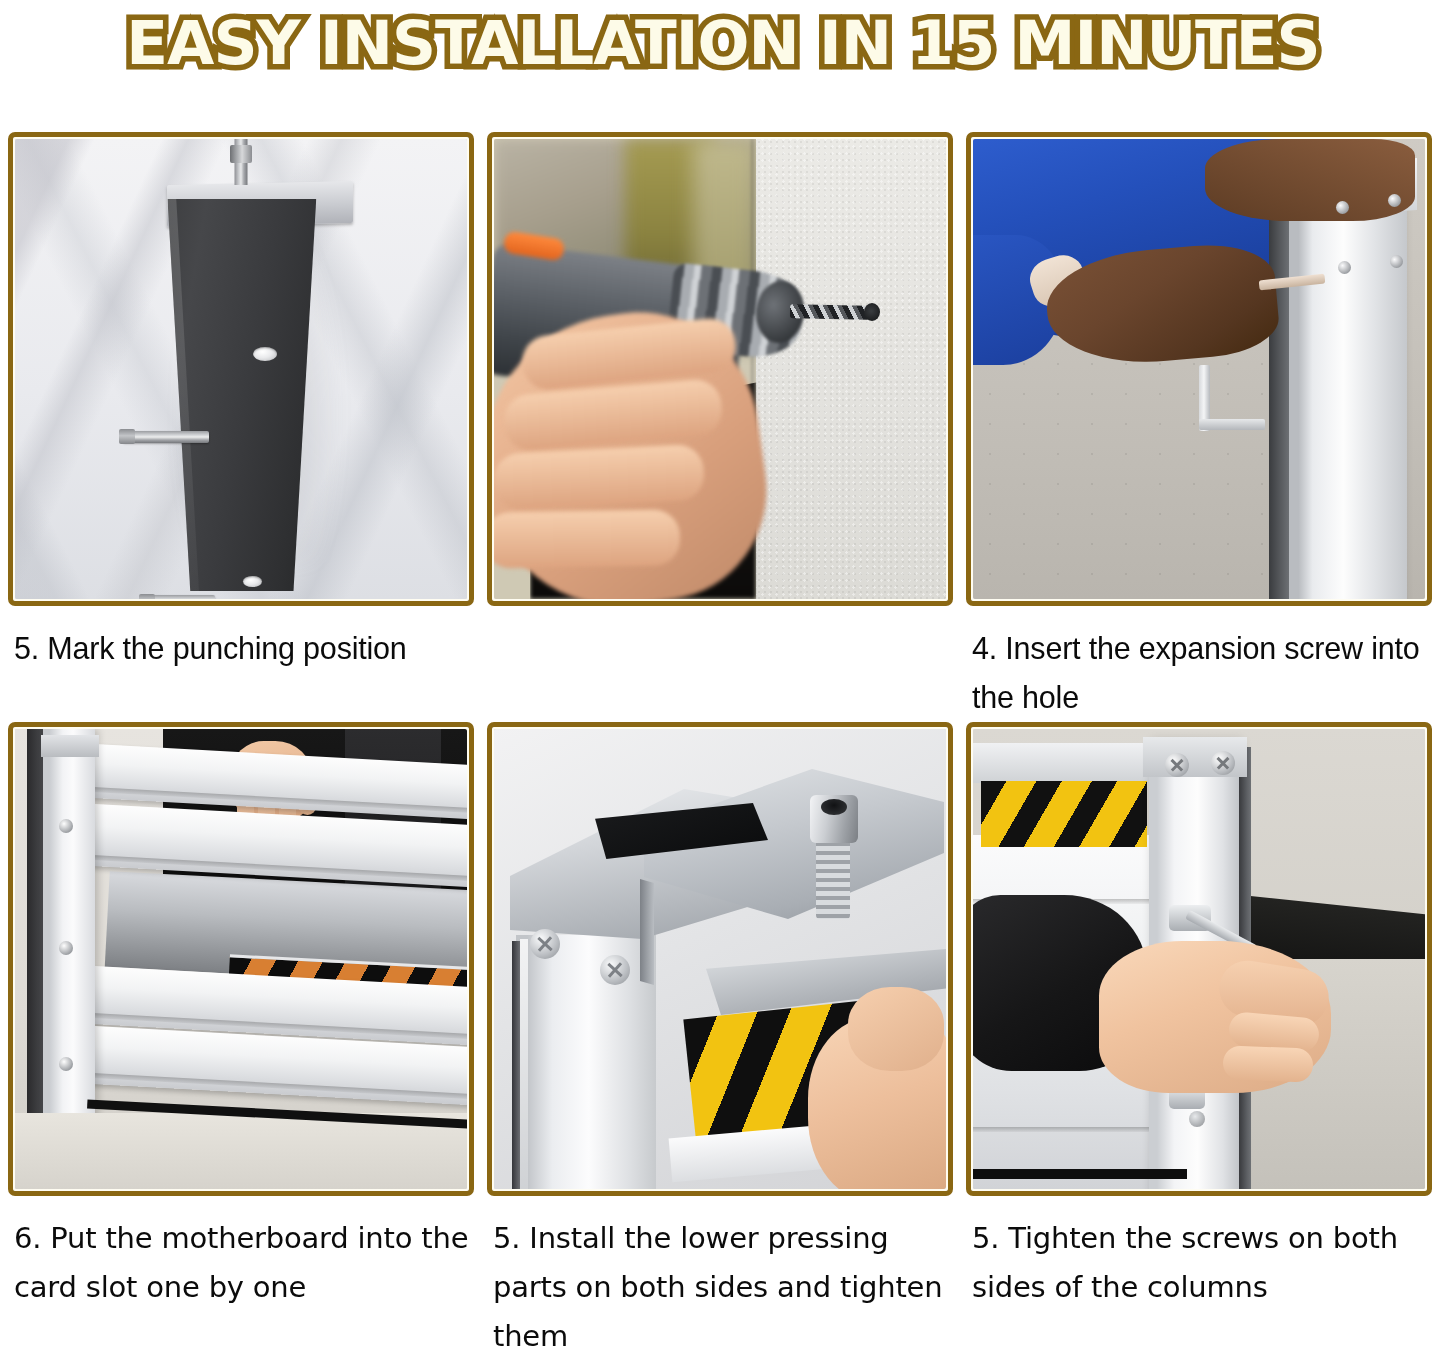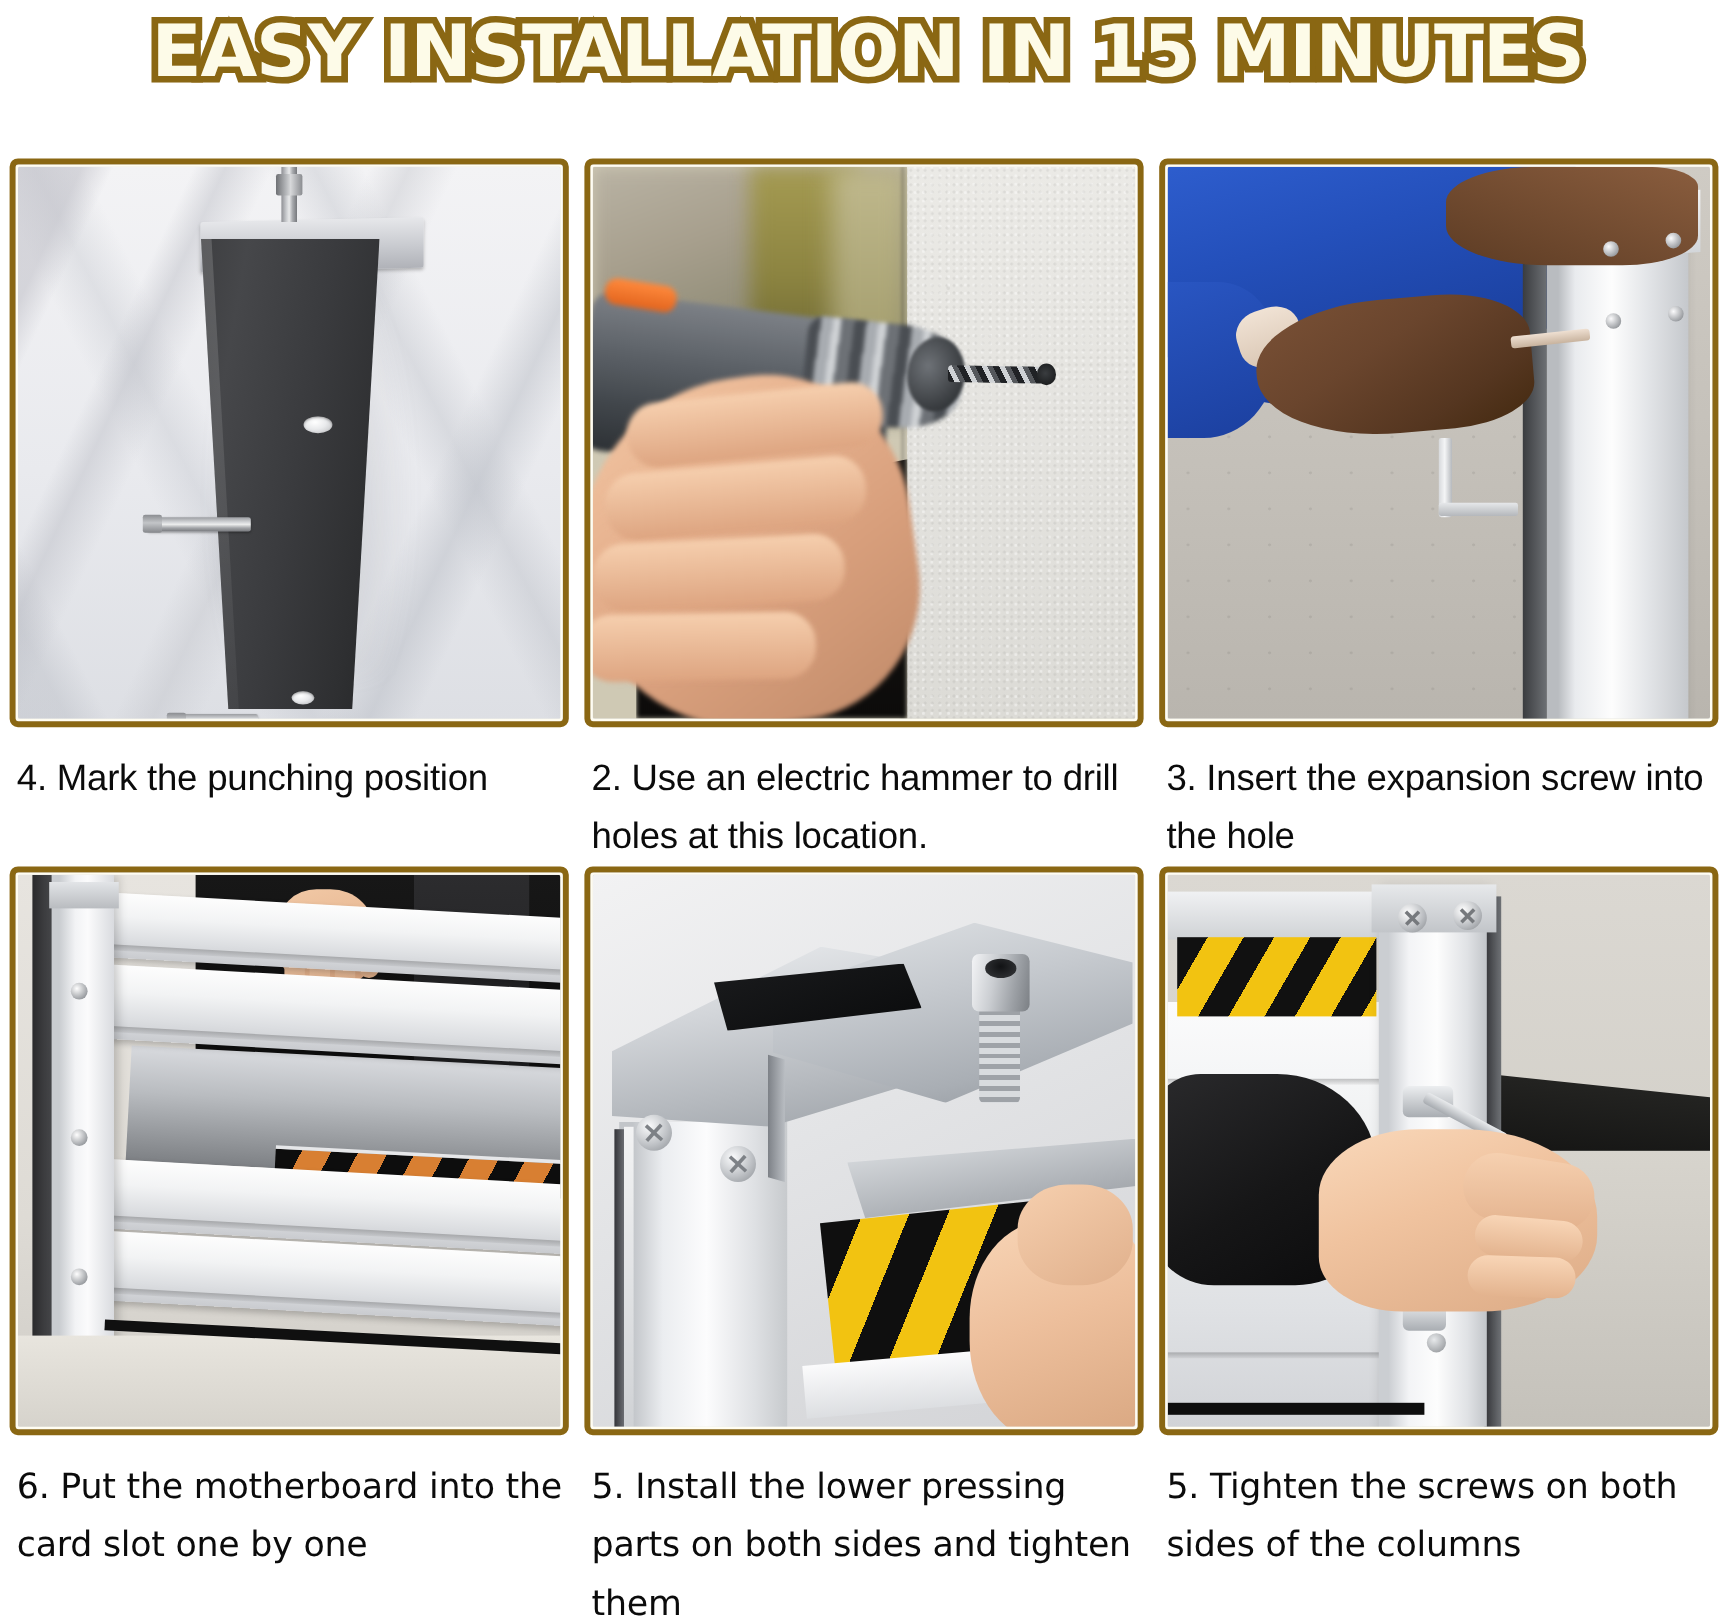--- a/index.html
+++ b/index.html
@@ -697,21 +697,21 @@
           <div class="p1-post-edge"></div>
           <div class="p1-hole h1"></div>
           <div class="p1-hole h2"></div>
           <div class="p1-bolt b1"></div>
           <div class="p1-bolt-cap c1"></div>
           <div class="p1-bolt b2"></div>
           <div class="p1-bolt-cap c2"></div>
         </div>
         <div class="inner-line"></div>
       </div>
-      <div class="caption">4. Mark the punching position</div>
+      <div class="caption">5. Mark the punching position</div>
     </div>
 
     <div class="cell">
       <div class="photo-frame">
         <div class="scene">
           <div class="p2-bg"></div>
           <div class="p2-blur-top"></div>
           <div class="p2-olive"></div>
           <div class="p2-olive2"></div>
           <div class="p2-wall"></div>
@@ -724,21 +724,20 @@
           <div class="p2-bit"></div>
           <div class="p2-bit-tip"></div>
           <div class="p2-hand"></div>
           <div class="p2-finger f1"></div>
           <div class="p2-finger f2"></div>
           <div class="p2-finger f3"></div>
           <div class="p2-finger f4"></div>
         </div>
         <div class="inner-line"></div>
       </div>
-      <div class="caption">2. Use an electric hammer to drill holes at this location.</div>
     </div>
 
     <div class="cell">
       <div class="photo-frame">
         <div class="scene">
           <div class="p3-floor"></div>
           <div class="p3-shirt"></div>
           <div class="p3-shirt2"></div>
           <div class="p3-column"></div>
           <div class="p3-column-dark"></div>
@@ -749,21 +748,21 @@
           <div class="p3-hexkey"></div>
           <div class="p3-screw s1"></div>
           <div class="p3-screw s2"></div>
           <div class="p3-screw s3"></div>
           <div class="p3-screw s4"></div>
           <div class="p3-wrench-v"></div>
           <div class="p3-wrench-h"></div>
         </div>
         <div class="inner-line"></div>
       </div>
-      <div class="caption">3. Insert the expansion screw into the hole</div>
+      <div class="caption">4. Insert the expansion screw into the hole</div>
     </div>
 
     <div class="cell">
       <div class="photo-frame">
         <div class="scene">
           <div class="p4-bg"></div>
           <div class="p4-darkwall"></div>
           <div class="p4-person"></div>
           <div class="p4-slotgap"></div>
           <div class="p4-hazard"></div>

